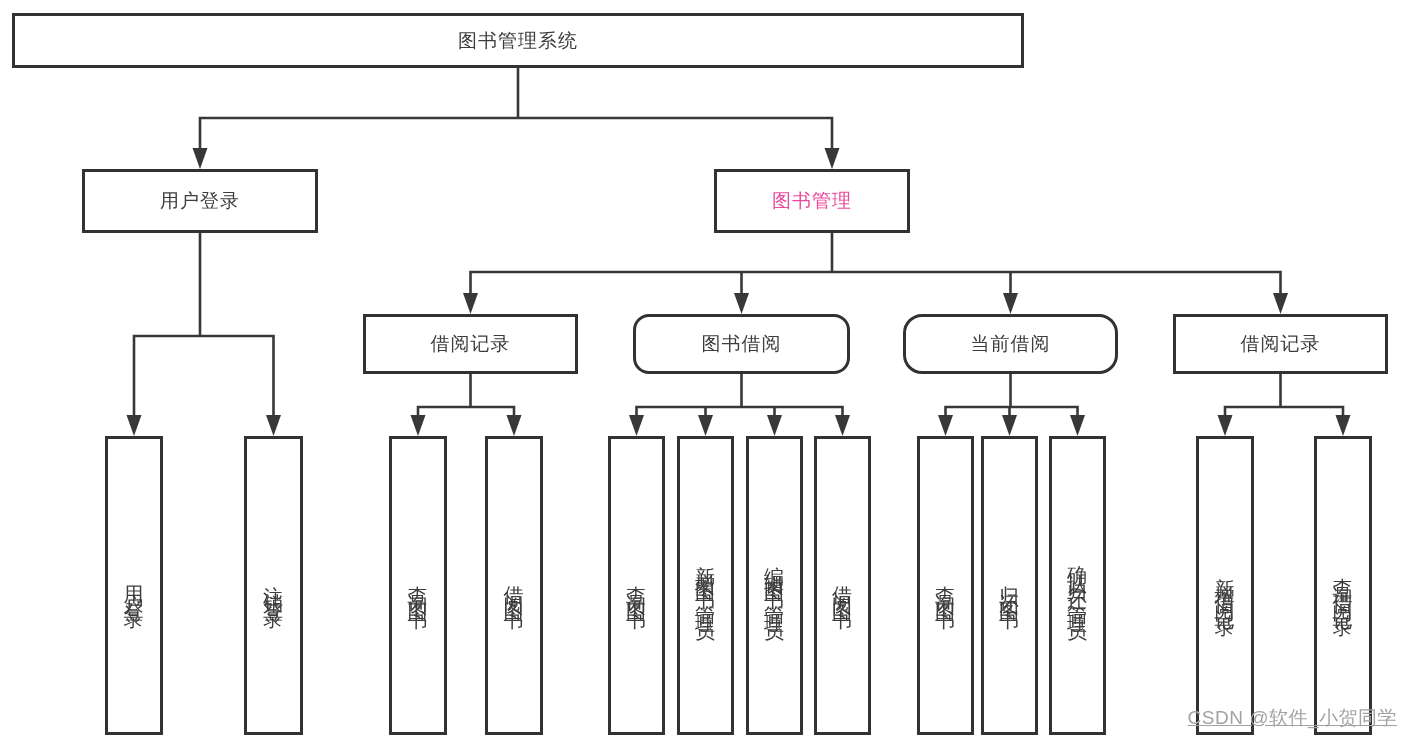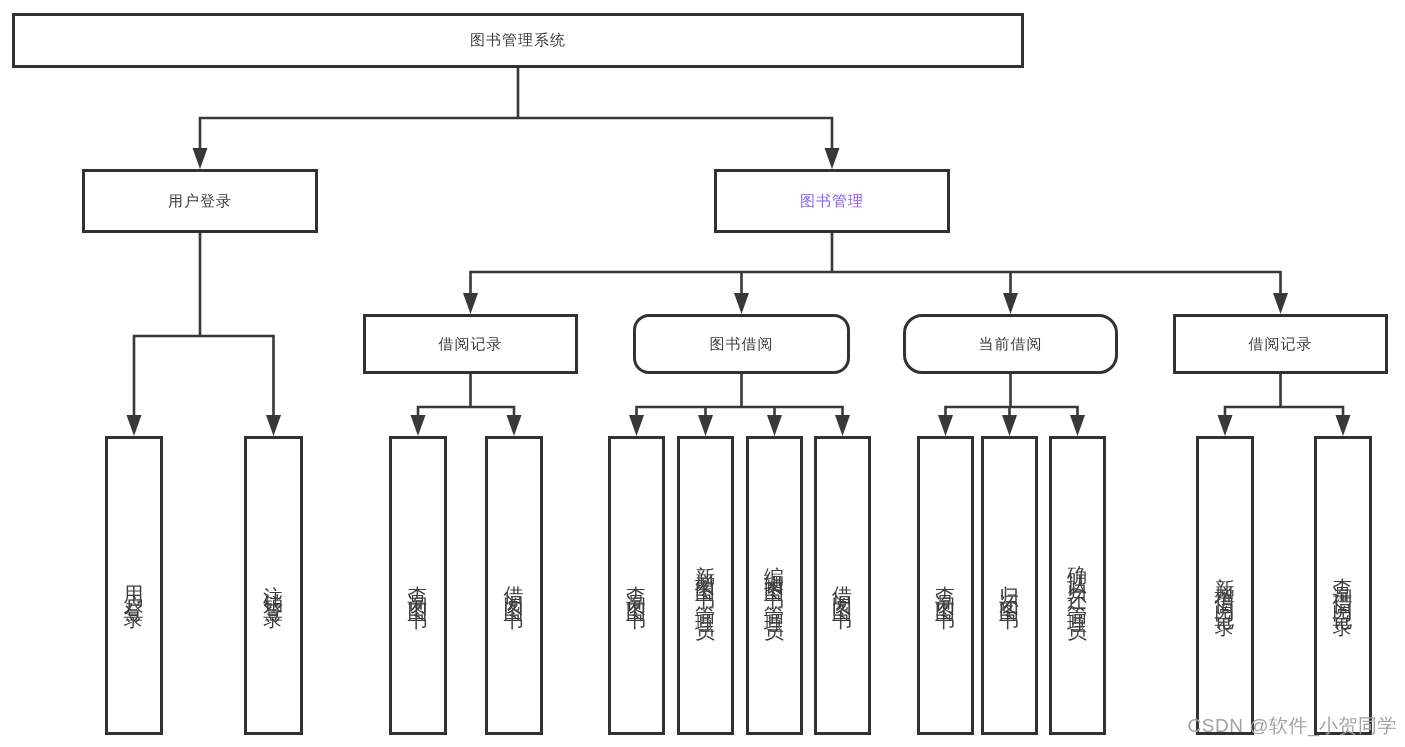--- a/index.html
+++ b/index.html
@@ -27,42 +27,43 @@
     border: 3px solid #323232;
     display: flex;
     align-items: center;
     justify-content: center;
     color: #3c3c3c;
     z-index: 2;
     text-align: center;
   }
 
   #nodes .node.h {
-    font-size: 15px;
+    font-size: 19px;
     letter-spacing: 1px;
     white-space: nowrap;
   }
 
   #nodes .node.v span {
     writing-mode: vertical-rl;
     text-orientation: mixed;
     font-size: 20px;
     line-height: 1;
     letter-spacing: 8px;
   }
 
   .watermark {
     position: absolute;
     right: 8px;
-    bottom: 8px;
+    bottom: 16px;
     font-size: 19px;
     color: #a2a2a2;
     z-index: 3;
     letter-spacing: 0.5px;
     white-space: nowrap;
+    text-decoration: underline;
   }
 </style>
 </head>
 <body>
 
 <div id="canvas">
   <svg id="connectors" width="1405" height="747" viewBox="0 0 1405 747" xmlns="http://www.w3.org/2000/svg">
       <path d="M 518 68 L 518 118 M 200 118 L 832 118 M 200 118 L 200 151 M 832 118 L 832 151 M 200 233 L 200 336 M 134 336 L 273.5 336 M 134 336 L 134 418 M 273.5 336 L 273.5 418 M 832 233 L 832 272 M 470.5 272 L 1280.5 272 M 470.5 272 L 470.5 296 M 741.5 272 L 741.5 296 M 1010.5 272 L 1010.5 296 M 1280.5 272 L 1280.5 296 M 470.5 374 L 470.5 407 M 418 407 L 514 407 M 418 407 L 418 418 M 514 407 L 514 418 M 741.5 374 L 741.5 407 M 636.5 407 L 842.5 407 M 636.5 407 L 636.5 418 M 705.5 407 L 705.5 418 M 774.5 407 L 774.5 418 M 842.5 407 L 842.5 418 M 1010.5 374 L 1010.5 407 M 945.5 407 L 1077.5 407 M 945.5 407 L 945.5 418 M 1009.5 407 L 1009.5 418 M 1077.5 407 L 1077.5 418 M 1280.5 374 L 1280.5 407 M 1225 407 L 1343 407 M 1225 407 L 1225 418 M 1343 407 L 1343 418" fill="none" stroke="#383838" stroke-width="2.6" stroke-linecap="square"></path>
       <polygon points="192.5,148 207.5,148 200,169" fill="#383838"></polygon>
       <polygon points="824.5,148 839.5,148 832,169" fill="#383838"></polygon>
@@ -84,21 +85,21 @@
       <polygon points="1217.5,415 1232.5,415 1225,436" fill="#383838"></polygon>
       <polygon points="1335.5,415 1350.5,415 1343,436" fill="#383838"></polygon>
     </svg>
   <div id="nodes">
       <div class="node h" style="left: 12px; top: 13px; width: 1012px; height: 55px; border-color: rgb(50, 50, 50); color: rgb(60, 60, 60);">
         <span>图书管理系统</span>
       </div>
       <div class="node h" style="left: 82px; top: 169px; width: 236px; height: 64px; border-color: rgb(50, 50, 50); color: rgb(60, 60, 60);">
         <span>用户登录</span>
       </div>
-      <div class="node h" style="left: 714px; top: 169px; width: 236px; height: 64px; border-color: rgb(50, 50, 50); color: #8b5cf6;">
+      <div class="node h" style="left: 714px; top: 169px; width: 196px; height: 64px; border-color: rgb(50, 50, 50); color: #ec4899;">
         <span>图书管理</span>
       </div>
       <div class="node h" style="left: 363px; top: 314px; width: 215px; height: 60px; border-color: rgb(50, 50, 50); color: rgb(60, 60, 60);">
         <span>借阅记录</span>
       </div>
       <div class="node h" style="left: 633px; top: 314px; width: 217px; height: 60px; border-color: rgb(50, 50, 50); color: rgb(60, 60, 60); border-radius: 16px;">
         <span>图书借阅</span>
       </div>
       <div class="node h" style="left: 903px; top: 314px; width: 215px; height: 60px; border-color: rgb(50, 50, 50); color: rgb(60, 60, 60); border-radius: 19px;">
         <span>当前借阅</span>

